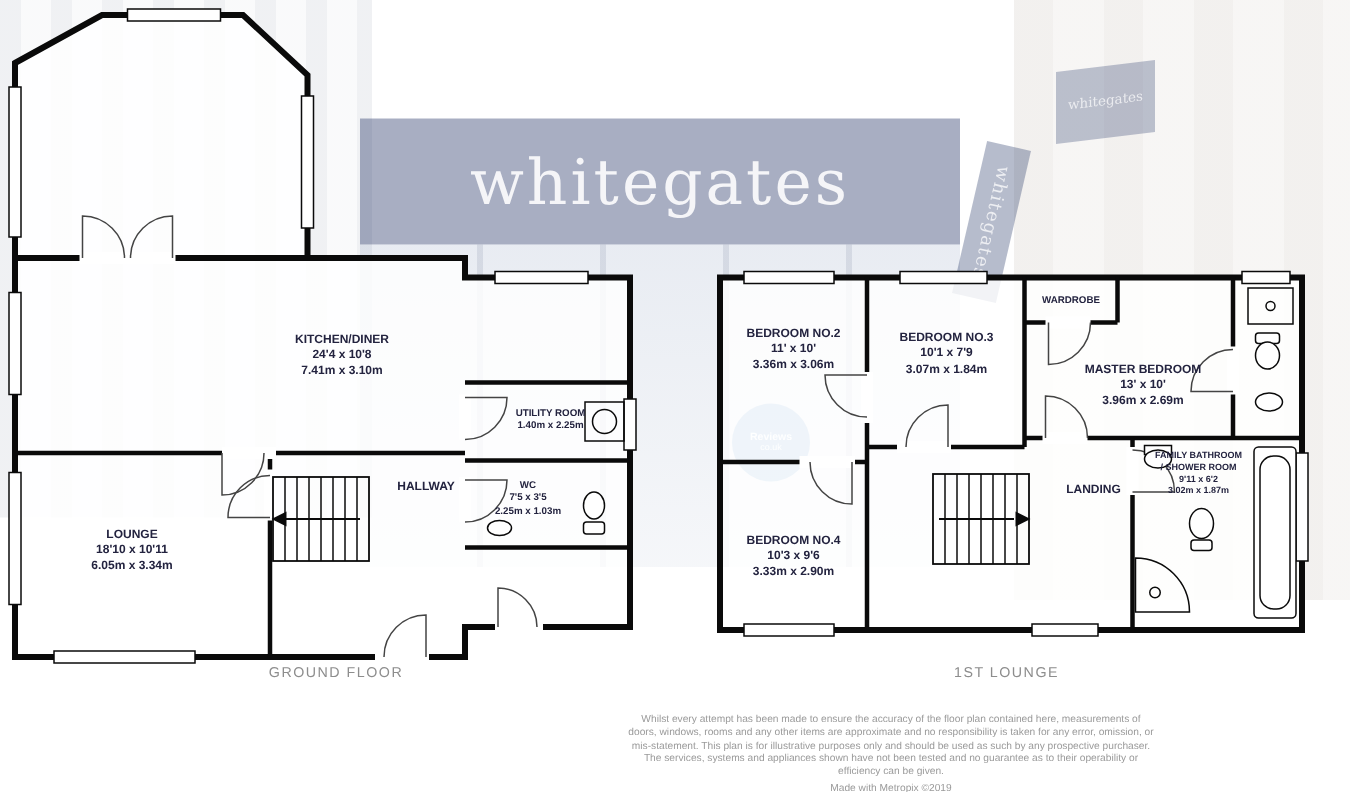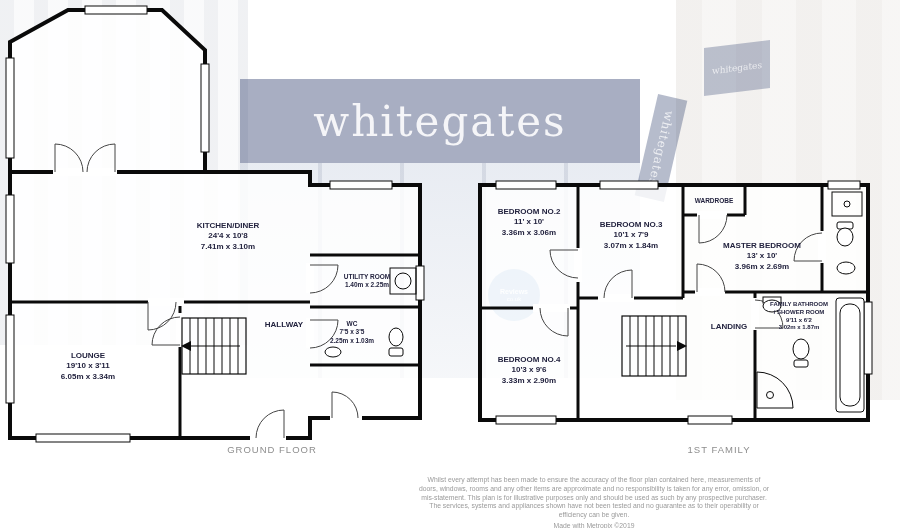--- a/index.html
+++ b/index.html
@@ -30,21 +30,21 @@
     align-items:center;justify-content:center;line-height:1.1;}
   .badge .b1{font-size:7px;font-weight:bold;}
   .badge .b2{font-size:6px;}
   
   svg{position:absolute;left:0;top:0;}
   .label{position:absolute;transform:translate(-50%,-50%);text-align:center;color:#23233f;
     font-weight:bold;font-size:8px;line-height:1.3;white-space:nowrap;}
   .label.small{font-size:6.5px;}
   .label.tiny{font-size:6px;}
   .floor-label{position:absolute;transform:translate(-50%,-50%);color:#8d8d8d;font-size:9.5px;
-    letter-spacing:1px;white-space:nowrap;margin-left:48px;}
+    letter-spacing:1px;white-space:nowrap;}
   .disclaimer{position:absolute;left:418px;top:476px;width:352px;text-align:center;color:#9a9a9a;
     font-size:6.8px;line-height:1.3;}
   .credit{margin-top:2px;}
 </style>
 </head>
 <body>
 
 <div class="canvas">
 
   <div class="photo">
@@ -217,25 +217,25 @@
   <div class="label" style="left:284px;top:325px">
     <div>HALLWAY</div>
   </div>
   <div class="label small" style="left:352px;top:333px">
     <div>WC</div>
     <div>7'5 x 3'5</div>
     <div>2.25m x 1.03m</div>
   </div>
   <div class="label" style="left:88px;top:367px">
     <div>LOUNGE</div>
-    <div>19'10 x 3'11</div>
+    <div>18'10 x 10'11</div>
     <div>6.05m x 3.34m</div>
   </div>
 
-  <div class="label" style="left:529px;top:223px">
+  <div class="label" style="left:529px;top:233px">
     <div>BEDROOM NO.2</div>
     <div>11' x 10'</div>
     <div>3.36m x 3.06m</div>
   </div>
   <div class="label" style="left:631px;top:236px">
     <div>BEDROOM NO.3</div>
     <div>10'1 x 7'9</div>
     <div>3.07m x 1.84m</div>
   </div>
   <div class="label small" style="left:714px;top:201px">
@@ -255,20 +255,20 @@
   <div class="label" style="left:729px;top:327px">
     <div>LANDING</div>
   </div>
   <div class="label" style="left:529px;top:371px">
     <div>BEDROOM NO.4</div>
     <div>10'3 x 9'6</div>
     <div>3.33m x 2.90m</div>
   </div>
 
   <div class="floor-label" style="left:224px;top:449px">GROUND FLOOR</div>
-  <div class="floor-label" style="left:671px;top:449px">1ST FAMILY</div>
+  <div class="floor-label" style="left:671px;top:449px">1ST LOUNGE</div>
 
   <div class="disclaimer">
     <div>Whilst every attempt has been made to ensure the accuracy of the floor plan contained here, measurements of doors, windows, rooms and any other items are approximate and no responsibility is taken for any error, omission, or mis-statement. This plan is for illustrative purposes only and should be used as such by any prospective purchaser. The services, systems and appliances shown have not been tested and no guarantee as to their operability or efficiency can be given.</div>
     <div class="credit">Made with Metropix ©2019</div>
   </div>
 
 </div>
 
 </body></html>

